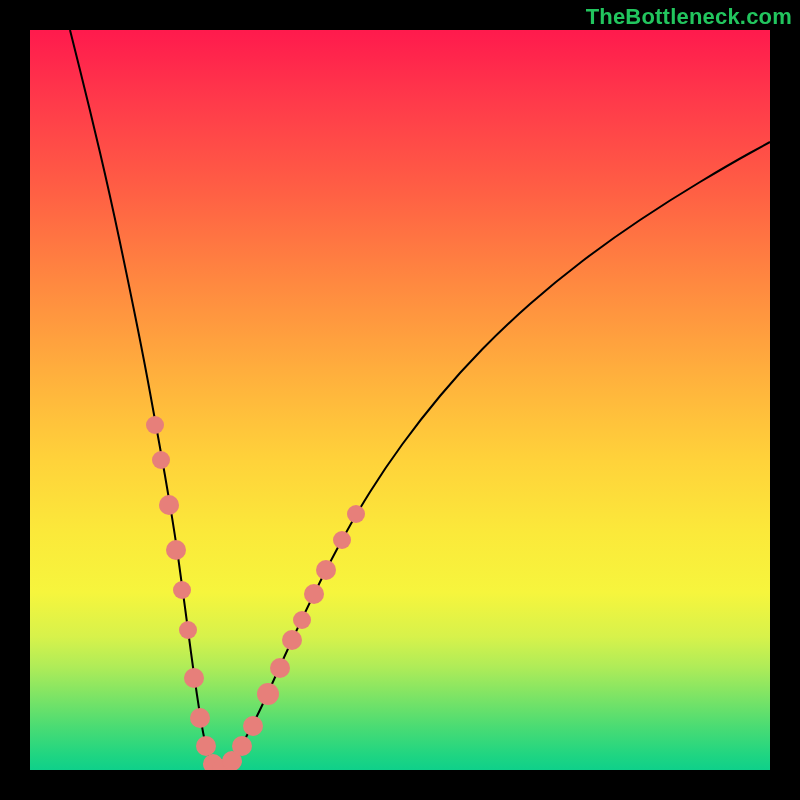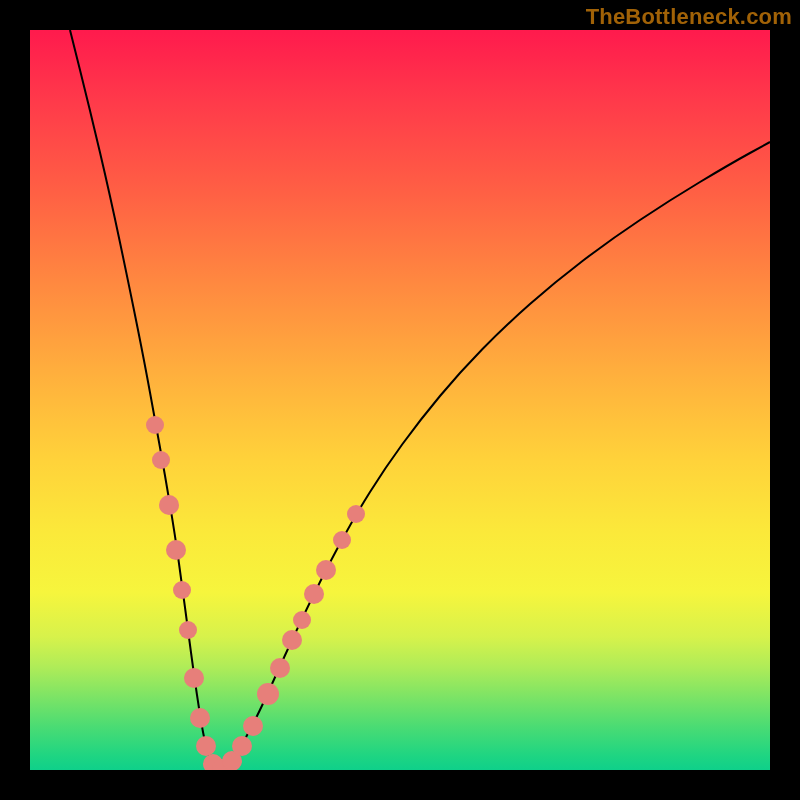--- a/index.html
+++ b/index.html
@@ -40,21 +40,21 @@
       #4cdc73 94%,
       #1fd582 98%,
       #0fd08a 100%
     );
     overflow: hidden;
   }
   .watermark {
     position: absolute;
     top: 4px;
     right: 8px;
-    color: #a16207;
+    color: #22c55e;
     font-size: 22px;
     font-weight: 600;
     letter-spacing: 0.2px;
     user-select: none;
   }
   svg.overlay {
     position: absolute;
     left: 0; top: 0;
     width: 740px; height: 740px;
   }

